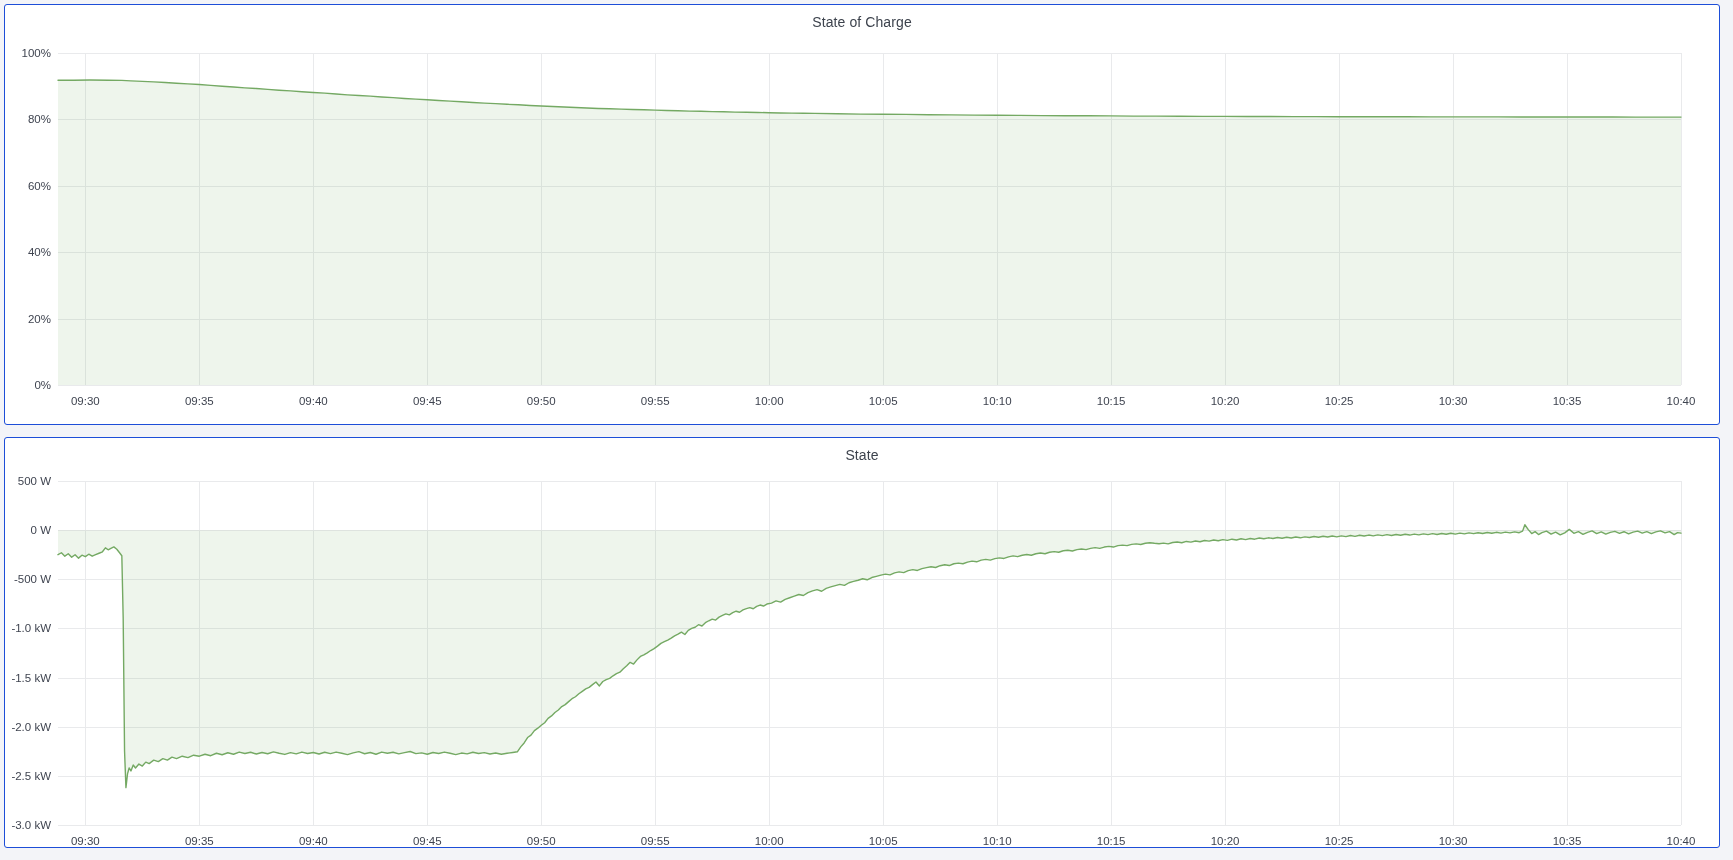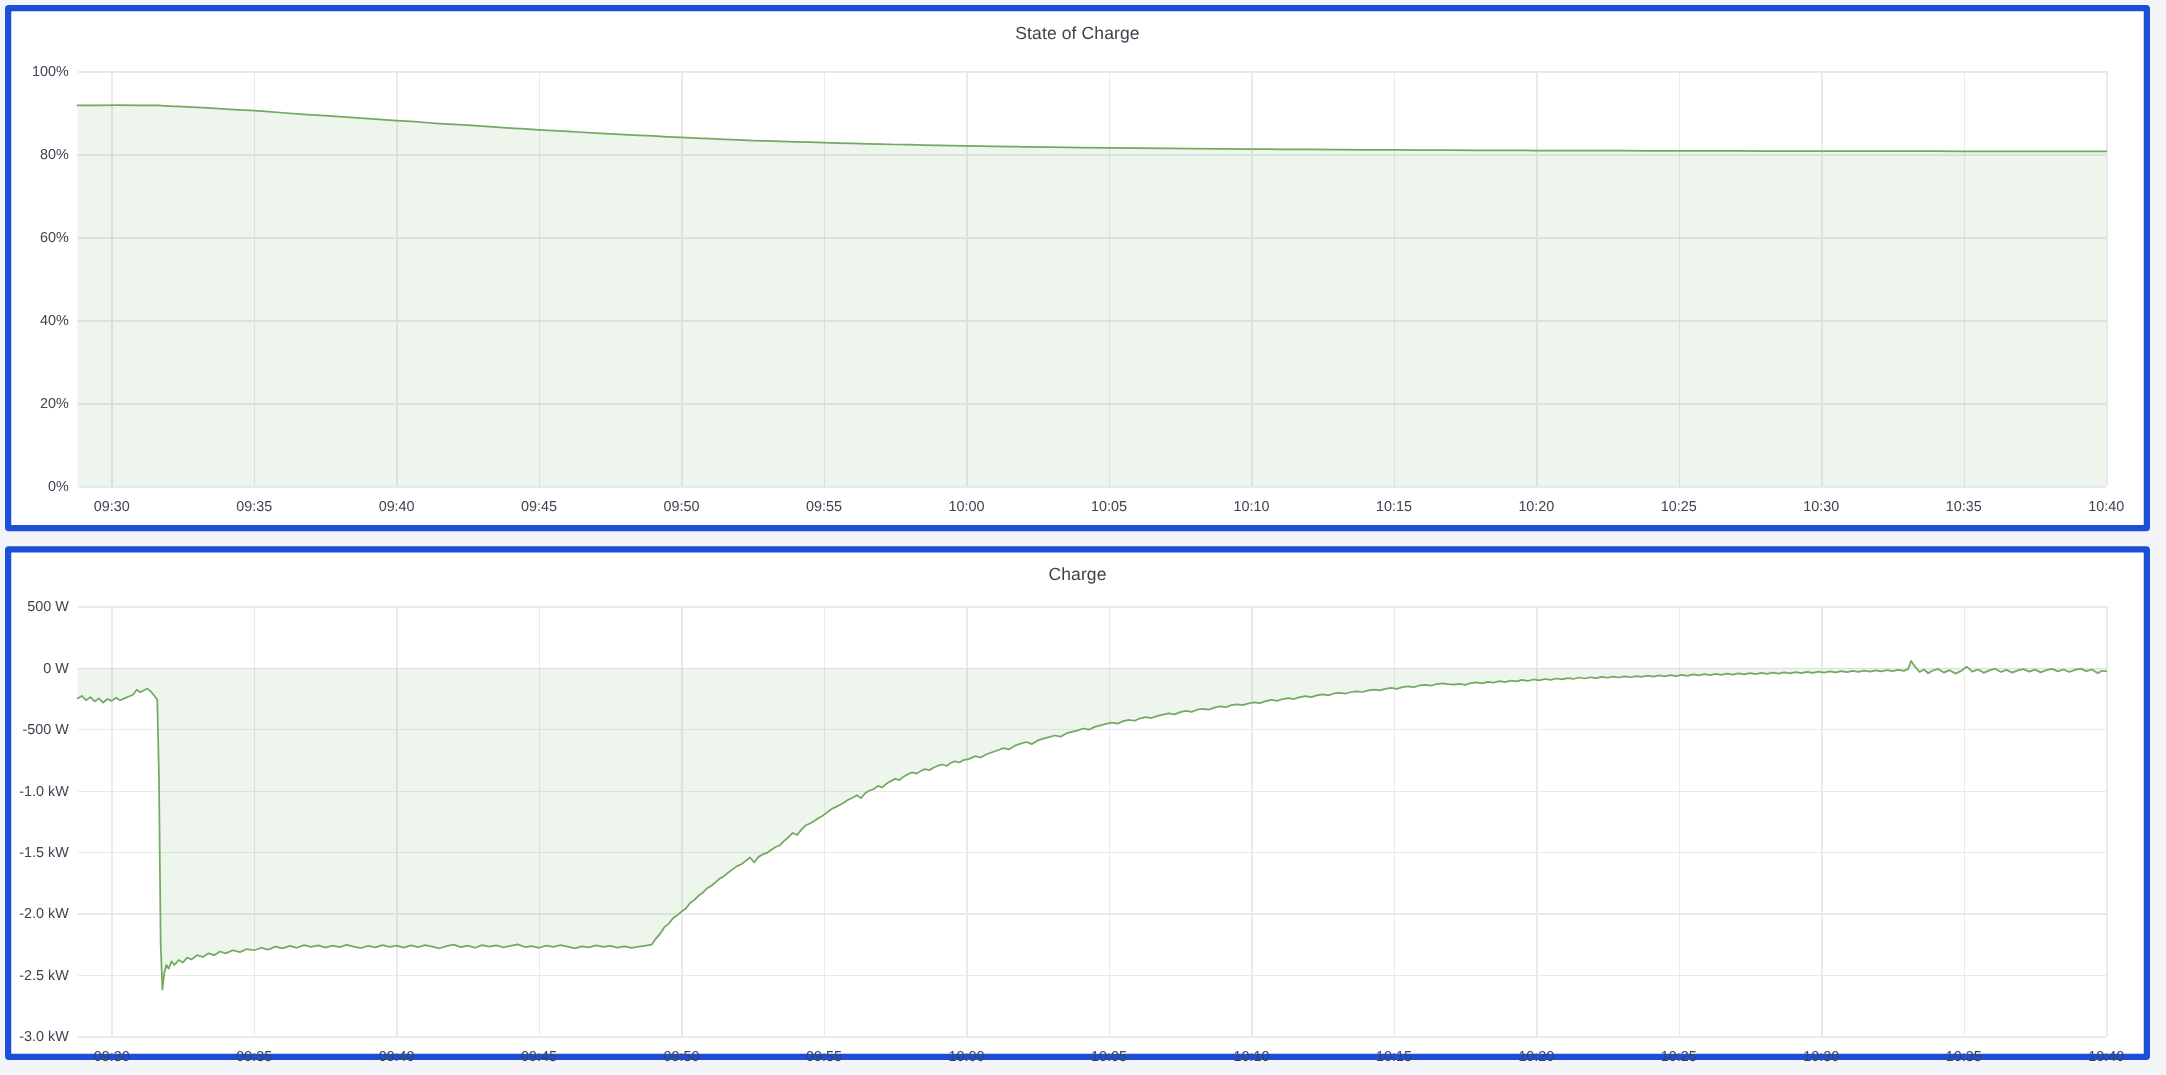--- a/index.html
+++ b/index.html
@@ -4,21 +4,21 @@
 <style>
   html,body{margin:0;padding:0;}
   body{
     width:1733px;height:860px;position:relative;overflow:hidden;
     background:#f3f4f8;
     font-family:"Liberation Sans","DejaVu Sans",sans-serif;
     -webkit-font-smoothing:antialiased;
   }
   .panel{
     position:absolute;left:4px;width:1716px;box-sizing:border-box;
-    background:#ffffff;border:5px solid #1d4ed8;border-radius:3px;
+    background:#ffffff;border:1px solid #1d4ed8;border-radius:3px;
   }
   #panel-soc{top:4px;height:421px;}
   #panel-power{top:437px;height:411px;}
   .panel-title{
     position:absolute;top:9px;left:0;right:0;text-align:center;
     font-size:14px;font-weight:500;color:#3d434d;letter-spacing:.1px;
   }
   .chart-canvas{position:absolute;inset:0;}
   svg{position:absolute;left:0;top:0;display:block;}
   svg text{font-family:"Liberation Sans","DejaVu Sans",sans-serif;font-size:11.5px;fill:#3f4450;}
@@ -72,21 +72,21 @@
         <text x="1220.1011235955057" y="400" text-anchor="middle">10:20</text>
         <text x="1334.0758426966293" y="400" text-anchor="middle">10:25</text>
         <text x="1448.0505617977528" y="400" text-anchor="middle">10:30</text>
         <text x="1562.0252808988764" y="400" text-anchor="middle">10:35</text>
         <text x="1676" y="400" text-anchor="middle">10:40</text>
       </svg>
     </div>
 </div>
 
 <div class="panel" id="panel-power">
-  <div class="panel-title">Charge</div>
+  <div class="panel-title">State</div>
   <div class="chart-canvas">
       <svg width="1714" height="409" viewBox="0 0 1714 409">
         <line x1="53" x2="1676" y1="43.5" y2="43.5" stroke="#e9eaec" stroke-width="1" shape-rendering="crispEdges"></line>
         <line x1="53" x2="1676" y1="92.64285714285714" y2="92.64285714285714" stroke="#e9eaec" stroke-width="1" shape-rendering="crispEdges"></line>
         <line x1="53" x2="1676" y1="141.78571428571428" y2="141.78571428571428" stroke="#e9eaec" stroke-width="1" shape-rendering="crispEdges"></line>
         <line x1="53" x2="1676" y1="190.92857142857142" y2="190.92857142857142" stroke="#e9eaec" stroke-width="1" shape-rendering="crispEdges"></line>
         <line x1="53" x2="1676" y1="240.07142857142856" y2="240.07142857142856" stroke="#e9eaec" stroke-width="1" shape-rendering="crispEdges"></line>
         <line x1="53" x2="1676" y1="289.2142857142857" y2="289.2142857142857" stroke="#e9eaec" stroke-width="1" shape-rendering="crispEdges"></line>
         <line x1="53" x2="1676" y1="338.35714285714283" y2="338.35714285714283" stroke="#e9eaec" stroke-width="1" shape-rendering="crispEdges"></line>
         <line x1="53" x2="1676" y1="387.5" y2="387.5" stroke="#e9eaec" stroke-width="1" shape-rendering="crispEdges"></line>

